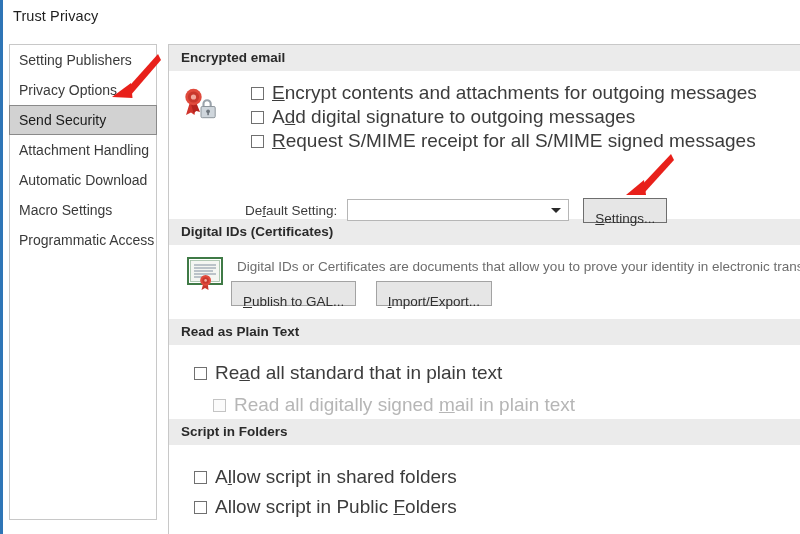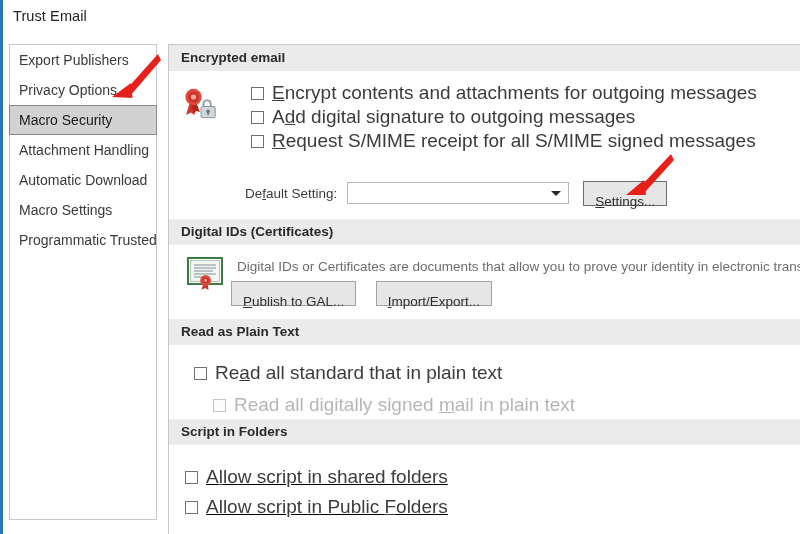--- a/index.html
+++ b/index.html
@@ -235,31 +235,31 @@
   }
 </style>
 </head>
 <body>
 
 <div id="window">
 
   <div id="window-left-edge"></div>
 
   <div id="titlebar">
-    <div id="titlebar-title">Trust Email</div>
+    <div id="titlebar-title">Trust Privacy</div>
   </div>
 
   <div id="sidebar">
-    <div class="side-item">Export Publishers</div>
+    <div class="side-item">Setting Publishers</div>
     <div class="side-item">Privacy Options</div>
-    <div class="side-item selected">Macro Security</div>
+    <div class="side-item selected">Send Security</div>
     <div class="side-item">Attachment Handling</div>
     <div class="side-item">Automatic Download</div>
     <div class="side-item">Macro Settings</div>
-    <div class="side-item">Programmatic Trusted</div>
+    <div class="side-item">Programmatic Access</div>
   </div>
 
   <div id="content">
     <div id="content-inner">
 
       <div class="section-head">Encrypted email</div>
       <div class="section-body" style="height:148px;">
 
         <span class="icon-box" style="left:12px; top:14px; width:36px; height:36px;">
           <svg width="36" height="36" viewBox="0 0 36 36">
@@ -286,21 +286,21 @@
           <div class="cbrow">
             <span class="cb"></span>
             <span class="cblabel"><span>A</span><span class="ul">d</span><span>d digital signature to outgoing messages</span></span>
           </div>
           <div class="cbrow">
             <span class="cb"></span>
             <span class="cblabel"><span></span><span class="ul">R</span><span>equest S/MIME receipt for all S/MIME signed messages</span></span>
           </div>
         </div>
 
-        <div id="default-row" style="position:absolute; left:76px; top:107px;">
+        <div id="default-row" style="position:absolute; left:76px; top:124px;">
           <span id="default-label"><span>De</span><span class="ul">f</span><span>ault Setting:</span></span>
           <span id="default-combo">
             <span id="default-combo-value"></span>
             <span id="combo-arrow"></span>
           </span>
           <span class="btn focused" style="margin-left:14px;"><span></span><span class="ul">S</span><span>ettings...</span></span>
         </div>
       </div>
 
       <div class="section-head">Digital IDs (Certificates)</div>
@@ -342,21 +342,21 @@
           </div>
           <div class="cbrow" style="margin-left:19px; margin-top:8px;">
             <span class="cb disabled"></span>
             <span class="cblabel disabled"><span>Read all digitally signed </span><span class="ul">m</span><span>ail in plain text</span></span>
           </div>
         </div>
       </div>
 
       <div class="section-head">Script in Folders</div>
       <div class="section-body" style="height:70px;">
-        <div style="position:absolute; left:16px; top:20px;text-decoration:underline;">
+        <div style="position:absolute; left:25px; top:20px;">
           <div class="cbrow">
             <span class="cb"></span>
             <span class="cblabel"><span>A</span><span class="ul">l</span><span>low script in shared folders</span></span>
           </div>
           <div class="cbrow" style="margin-top:6px;align-items:center;">
             <span class="cb"></span>
             <span class="cblabel"><span>Allow script in Public </span><span class="ul">F</span><span>olders</span></span>
           </div>
         </div>
       </div>

